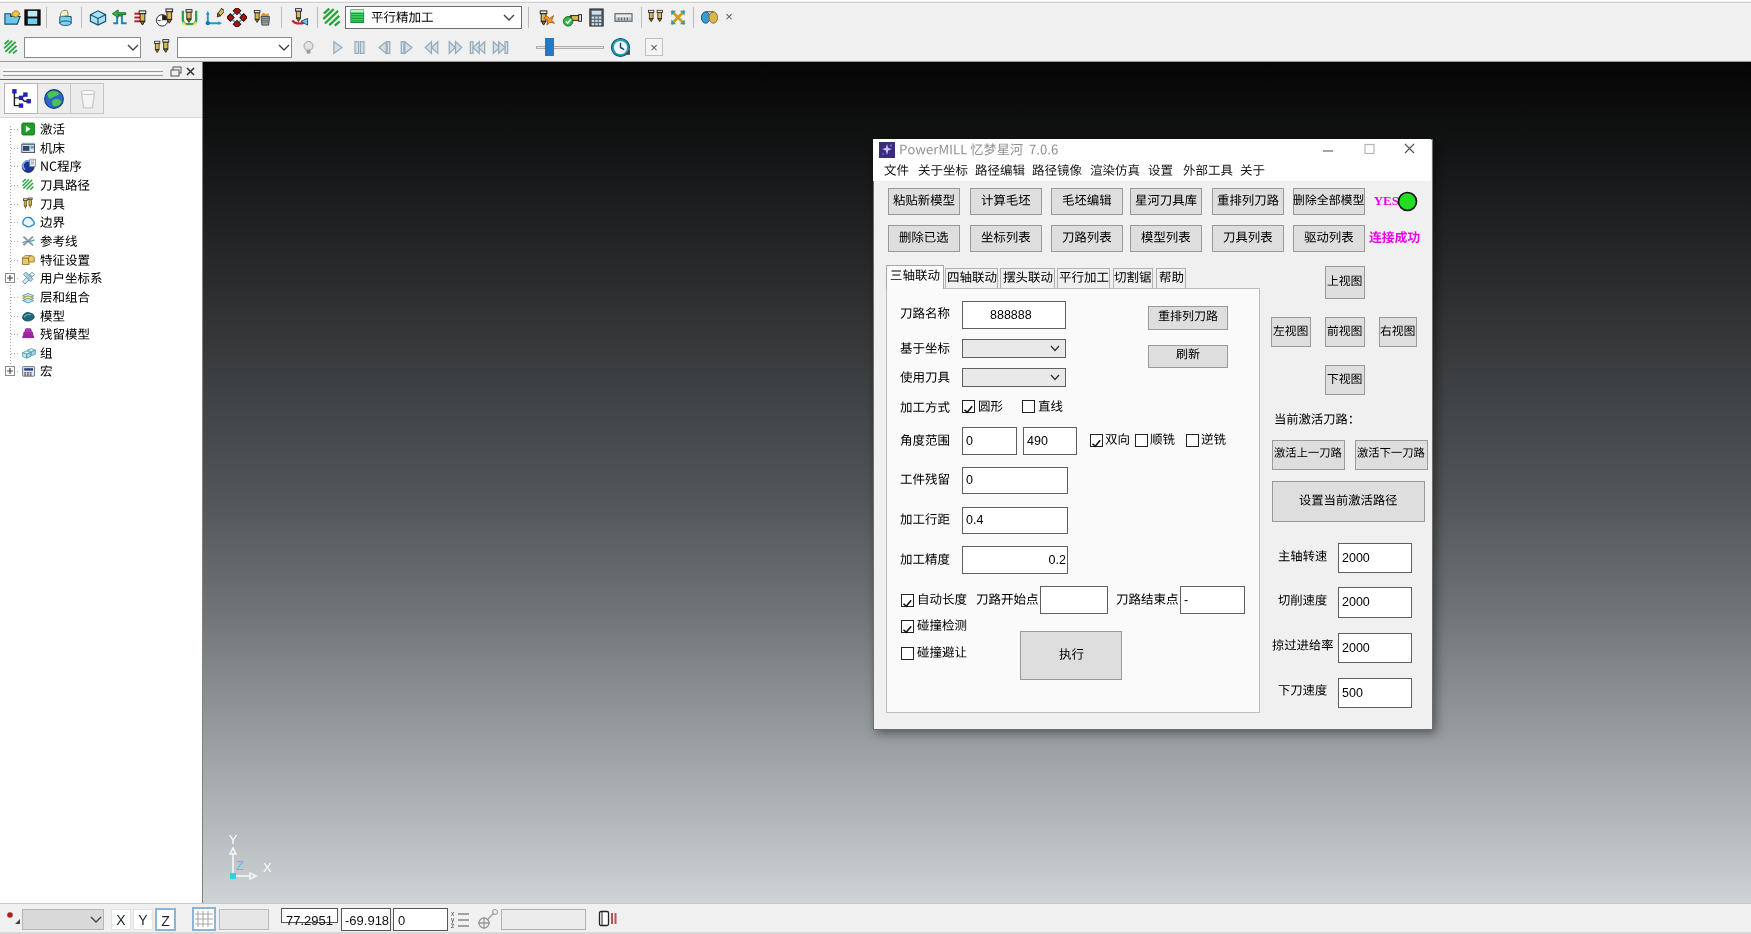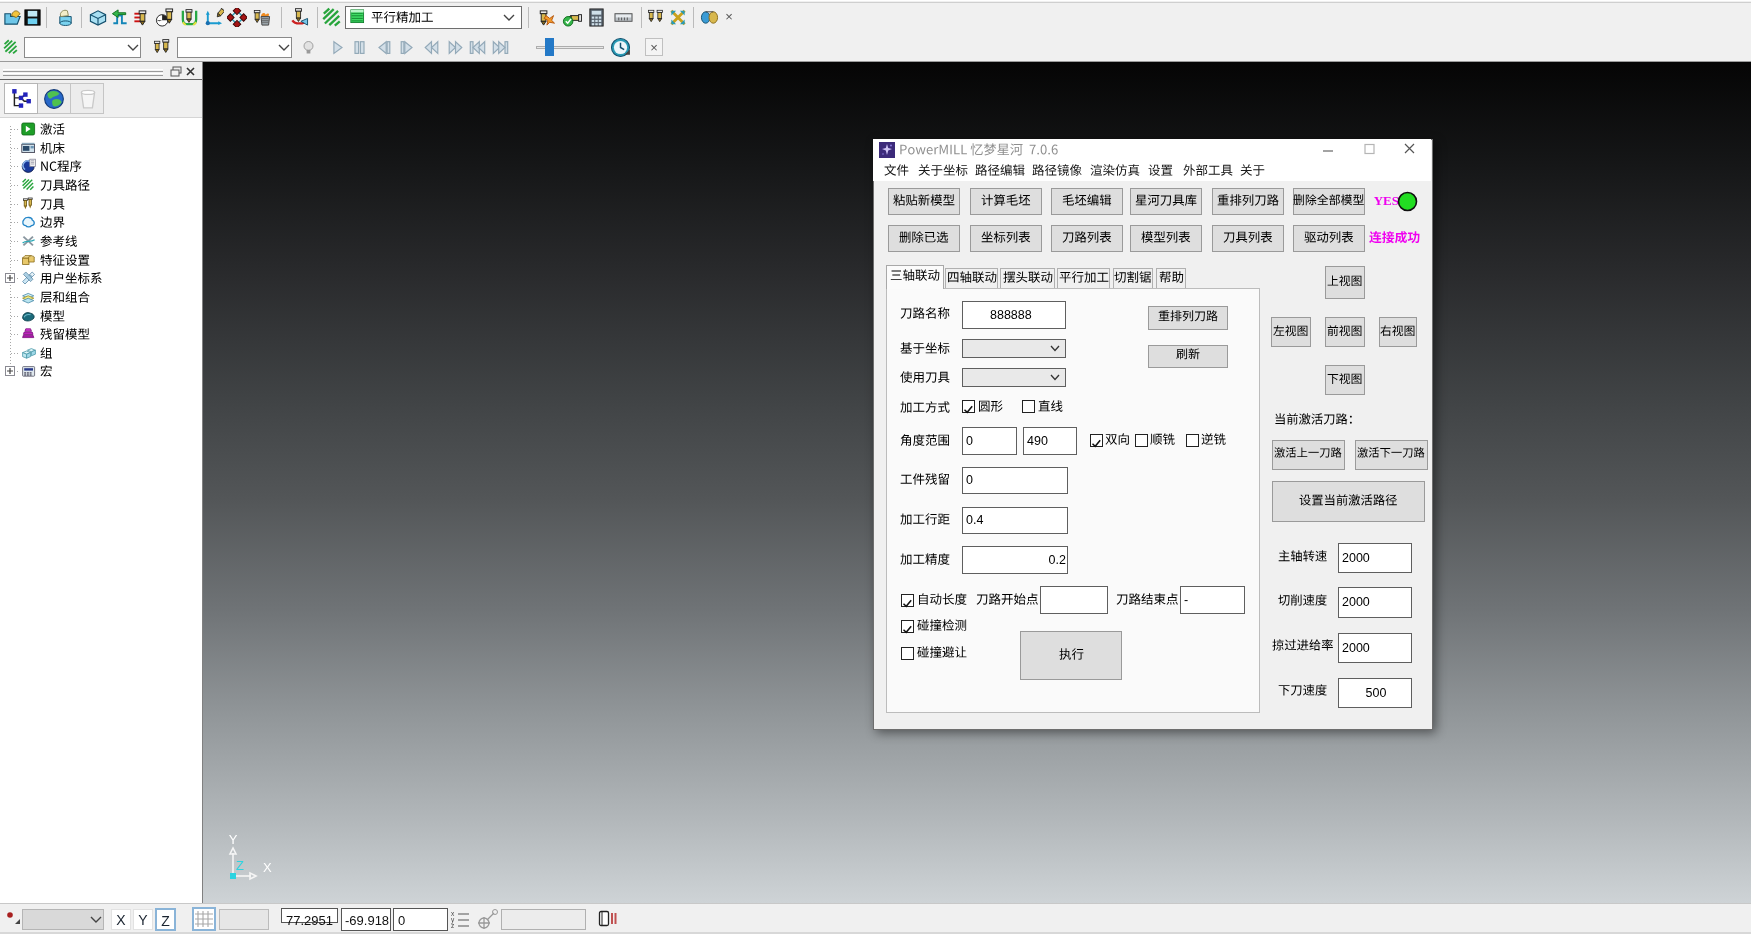--- a/index.html
+++ b/index.html
@@ -1183,21 +1183,21 @@
 <div style="position:absolute;left:1342px;top:634px;width:68px;height:28px;font:12.5px 'Liberation Sans',sans-serif;color:#000;text-align:left;line-height:28px;">2000</div>
 <svg style="position:absolute;left:1278.0px;top:684.0px;overflow:visible" width="50" height="16">
     <g fill="#000" transform="translate(0 10.58) scale(0.012300 -0.012300)">
       <use href="#u4E0B" x="0"></use>
       <use href="#u5200" x="1000"></use>
       <use href="#u901F" x="2000"></use>
       <use href="#u5EA6" x="3000"></use>
     </g>
   </svg>
 <div style="position:absolute;left:1338px;top:678px;width:74px;height:30px;background:#fff;border:1px solid #5f5f5f"></div>
-<div style="position:absolute;left:1342px;top:679px;width:68px;height:28px;font:12.5px 'Liberation Sans',sans-serif;color:#000;text-align:center;line-height:28px;">500</div>
+<div style="position:absolute;left:1342px;top:679px;width:68px;height:28px;font:12.5px 'Liberation Sans',sans-serif;color:#000;text-align:left;line-height:28px;">500</div>
 <svg width="0" height="0" style="position:absolute">
     <defs>
       <path id="u5E73" d="M174 630C213 556 252 459 266 399L337 424C323 482 282 578 242 650ZM755 655C730 582 684 480 646 417L711 396C750 456 797 552 834 633ZM52 348V273H459V-79H537V273H949V348H537V698H893V773H105V698H459V348Z"></path>
       <path id="u884C" d="M435 780V708H927V780ZM267 841C216 768 119 679 35 622C48 608 69 579 79 562C169 626 272 724 339 811ZM391 504V432H728V17C728 1 721 -4 702 -5C684 -6 616 -6 545 -3C556 -25 567 -56 570 -77C668 -77 725 -77 759 -66C792 -53 804 -30 804 16V432H955V504ZM307 626C238 512 128 396 25 322C40 307 67 274 78 259C115 289 154 325 192 364V-83H266V446C308 496 346 548 378 600Z"></path>
       <path id="u7CBE" d="M51 762C77 693 101 602 106 543L161 556C154 616 131 706 103 775ZM328 779C315 712 286 614 264 555L311 540C336 596 367 689 391 763ZM41 504V434H170C139 324 83 192 30 121C42 101 62 68 69 45C110 104 150 198 182 294V-78H251V319C281 266 316 201 330 167L381 224C361 256 277 381 251 412V434H363V504H251V837H182V504ZM636 840V759H426V701H636V639H451V584H636V517H398V458H960V517H707V584H912V639H707V701H934V759H707V840ZM823 341V266H532V341ZM460 398V-79H532V84H823V-2C823 -13 819 -17 806 -17C794 -18 753 -18 707 -16C717 -34 726 -60 729 -79C792 -79 833 -78 860 -68C886 -57 893 -39 893 -2V398ZM532 212H823V137H532Z"></path>
       <path id="u52A0" d="M572 716V-65H644V9H838V-57H913V716ZM644 81V643H838V81ZM195 827 194 650H53V577H192C185 325 154 103 28 -29C47 -41 74 -64 86 -81C221 66 256 306 265 577H417C409 192 400 55 379 26C370 13 360 9 345 10C327 10 284 10 237 14C250 -7 257 -39 259 -61C304 -64 350 -65 378 -61C407 -57 426 -48 444 -22C475 21 482 167 490 612C490 623 490 650 490 650H267L269 827Z"></path>
       <path id="u5DE5" d="M52 72V-3H951V72H539V650H900V727H104V650H456V72Z"></path>
       <path id="u6FC0" d="M340 551H517V471H340ZM340 682H517V604H340ZM64 786C114 750 173 696 203 659L249 708C219 744 157 794 107 829ZM35 509C83 478 144 432 173 402L218 453C187 483 125 527 77 555ZM46 -26 107 -65C148 25 197 146 232 248L179 286C140 177 85 50 46 -26ZM692 841C674 685 640 534 582 432V738H444L479 830L401 841C396 811 384 771 374 738H278V415H575C590 403 614 377 624 366C640 392 655 422 669 454C684 359 708 257 748 163C707 82 653 16 579 -35C594 -46 620 -70 629 -81C692 -32 742 25 781 93C817 27 863 -33 922 -79C932 -61 956 -32 970 -19C905 27 855 91 817 164C867 277 896 415 914 579H960V648H728C741 706 752 768 760 830ZM366 394 390 339H237V276H336V240C336 167 322 50 198 -37C215 -49 238 -68 250 -81C345 -12 381 74 393 151H509C504 53 498 14 488 3C482 -4 475 -6 462 -6C450 -6 417 -5 381 -2C391 -18 397 -44 399 -64C436 -66 474 -65 494 -64C516 -62 532 -56 546 -40C564 -18 570 39 577 185C578 194 578 213 578 213H400V238V276H612V339H462C453 362 441 389 429 410ZM849 579C836 451 816 339 782 244C742 348 720 462 707 566L711 579Z"></path>
       <path id="u6D3B" d="M91 774C152 741 236 693 278 662L322 724C279 752 194 798 133 827ZM42 499C103 466 186 418 227 390L269 452C226 480 142 525 83 554ZM65 -16 129 -67C188 26 258 151 311 257L256 306C198 193 119 61 65 -16ZM320 547V475H609V309H392V-79H462V-36H819V-74H891V309H680V475H957V547H680V722C767 737 848 756 914 778L854 836C743 797 540 765 367 747C375 730 385 701 389 683C460 690 535 699 609 710V547ZM462 32V240H819V32Z"></path>
       <path id="u673A" d="M498 783V462C498 307 484 108 349 -32C366 -41 395 -66 406 -80C550 68 571 295 571 462V712H759V68C759 -18 765 -36 782 -51C797 -64 819 -70 839 -70C852 -70 875 -70 890 -70C911 -70 929 -66 943 -56C958 -46 966 -29 971 0C975 25 979 99 979 156C960 162 937 174 922 188C921 121 920 68 917 45C916 22 913 13 907 7C903 2 895 0 887 0C877 0 865 0 858 0C850 0 845 2 840 6C835 10 833 29 833 62V783ZM218 840V626H52V554H208C172 415 99 259 28 175C40 157 59 127 67 107C123 176 177 289 218 406V-79H291V380C330 330 377 268 397 234L444 296C421 322 326 429 291 464V554H439V626H291V840Z"></path>

